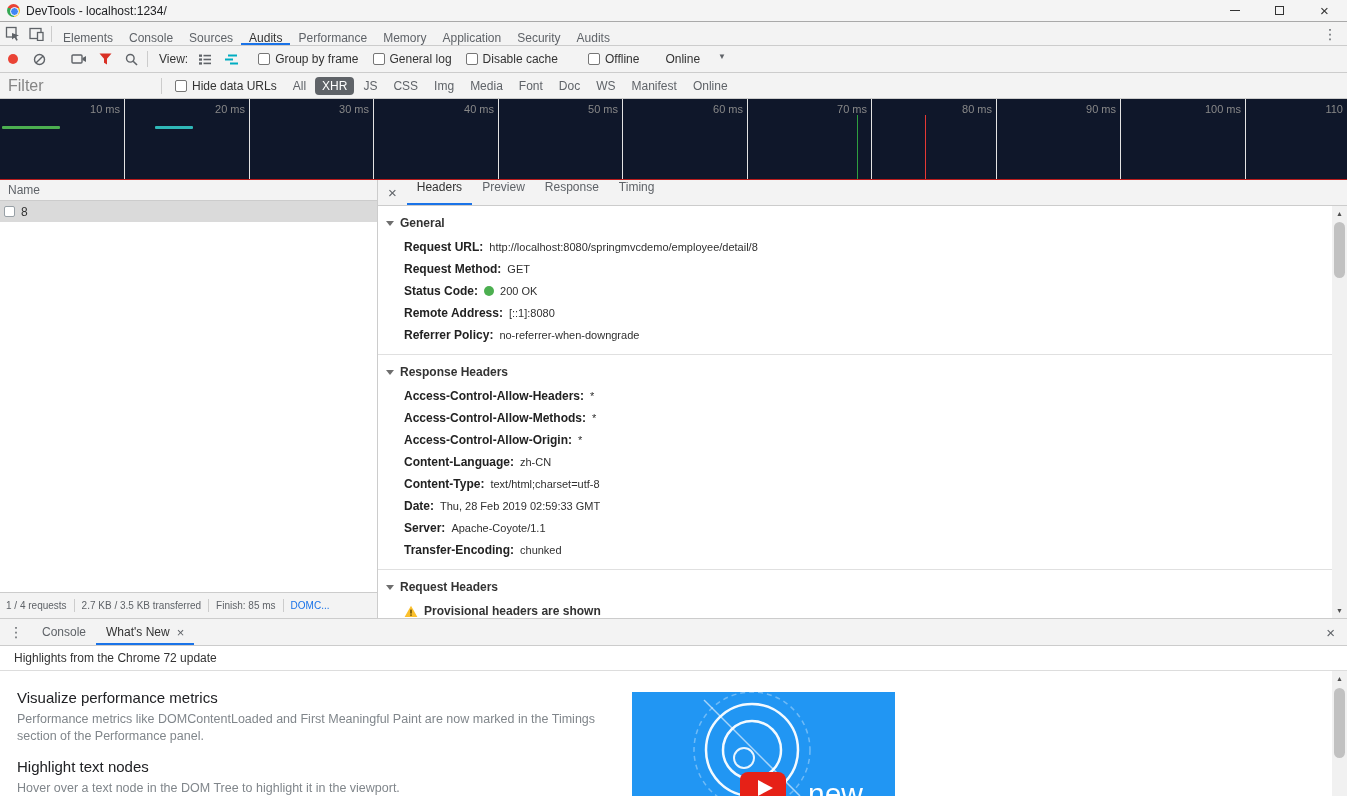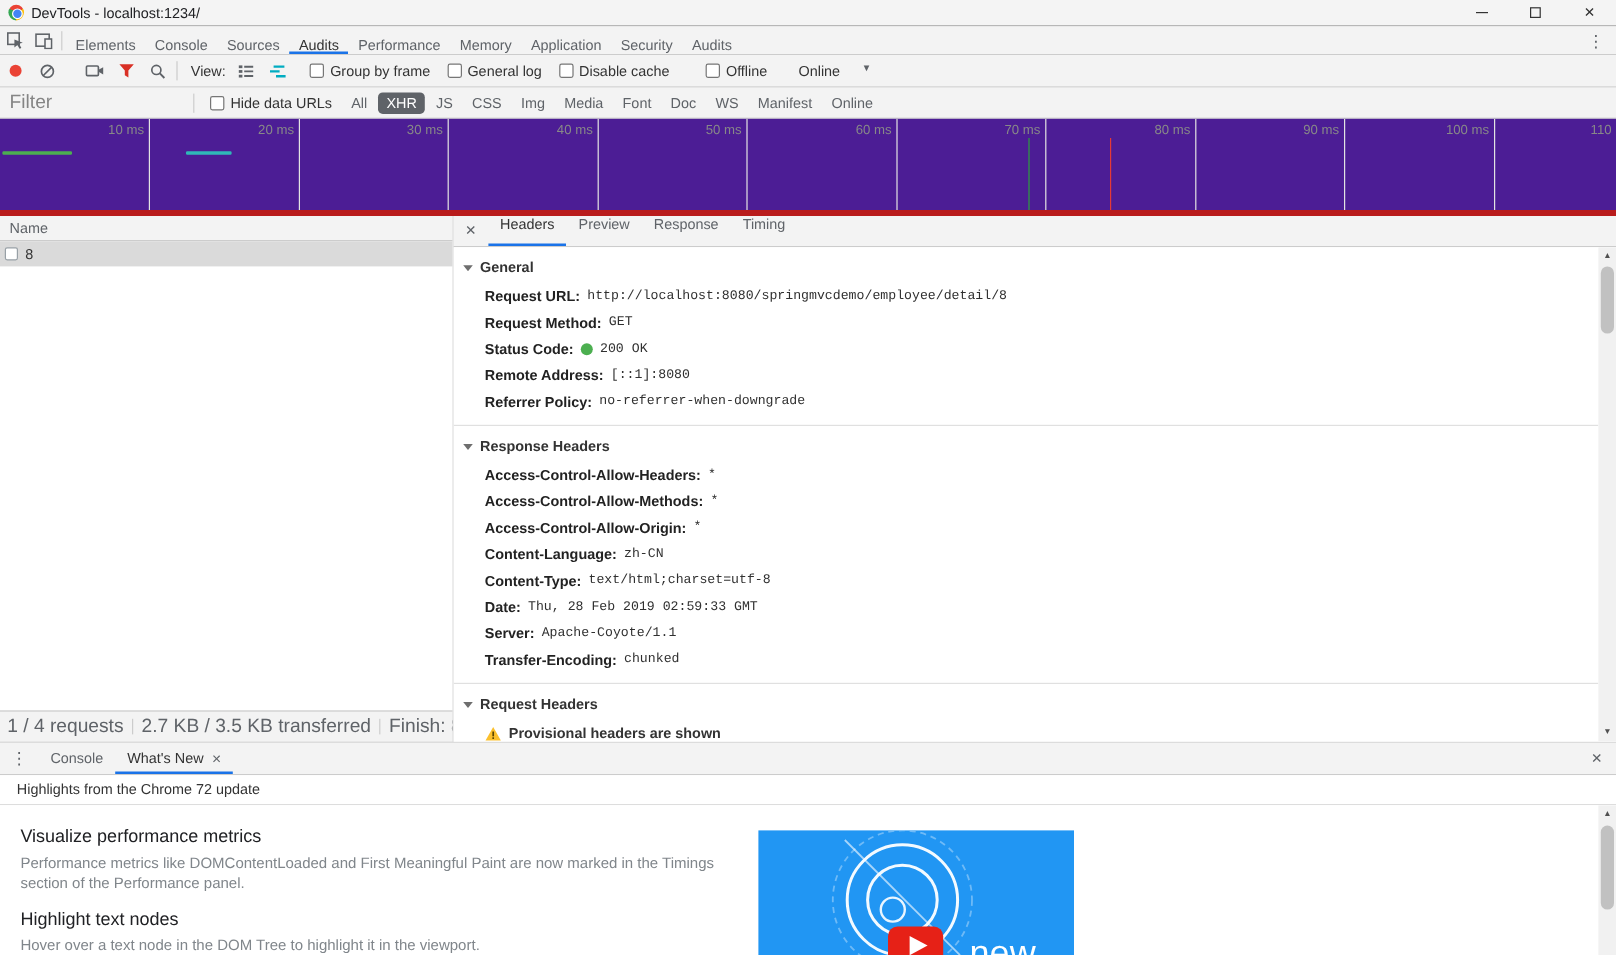--- a/index.html
+++ b/index.html
@@ -44,56 +44,56 @@
   
   .filterrow{height:26px;background:#f3f3f3;border-bottom:1px solid #ccc;
     display:flex;align-items:center;flex:0 0 auto}
   .filter-input{width:150px;border:none;outline:none;background:transparent;
     font-family:"Liberation Sans",sans-serif;font-size:16px;color:#737373;margin-left:8px}
   .filter-input::placeholder{color:#858585}
   .pill{padding:2px 7px;border-radius:4px;color:#5f6368;margin:0 1px;cursor:default}
   .pill.selected{background:#5f6368;color:#fff}
 
   
-  .timeline{height:81px;background:#4c1d95;border-bottom:5px solid #b91c1c;position:relative;flex:0 0 auto;overflow:hidden}
+  .timeline{height:81px;background:#0f172a;border-bottom:1px solid #b91c1c;position:relative;flex:0 0 auto;overflow:hidden}
   .grid{position:absolute;top:0;bottom:0;width:1px;background:#e3e3e3}
   .tick{position:absolute;top:4px;width:60px;text-align:right;font-size:11px;color:#888}
   .ovr-bar{position:absolute;height:3px;border-radius:1px}
   .dcl-line{position:absolute;top:16px;bottom:0;width:1px;background:#2e9e3f}
   .load-line{position:absolute;top:16px;bottom:0;width:1px;background:#e53935}
 
   
   .content{flex:1 1 auto;display:flex;min-height:0}
   .left-pane{width:378px;flex:0 0 auto;border-right:1px solid #ccc;display:flex;flex-direction:column;min-height:0}
   .name-header{height:21px;background:#f3f3f3;border-bottom:1px solid #ccc;
     display:flex;align-items:center;padding-left:8px;color:#5f6368;flex:0 0 auto}
   .req-list{flex:1 1 auto;background:#fff;min-height:0}
   .req-row{height:21px;background:#dadada;display:flex;align-items:center;padding-left:4px}
   .req-ic{width:11px;height:11px;border:1px solid #98a0a6;border-radius:2px;background:#fff;margin-right:6px;flex:0 0 auto}
   .summary{height:26px;background:#f3f3f3;border-top:1px solid #ccc;display:flex;align-items:center;
-    padding:0 6px;font-size:16px;color:#5f6368;white-space:nowrap;overflow:hidden;flex:0 0 auto}
+    padding:0 6px;font-size:10px;color:#5f6368;white-space:nowrap;overflow:hidden;flex:0 0 auto}
   .sum-sep{width:1px;height:13px;background:#ccc;margin:0 7px;flex:0 0 auto}
   .sum-link{color:#1a73e8}
 
   
   .detail{flex:1 1 auto;display:flex;flex-direction:column;min-width:0;min-height:0}
   .detail-tabs{height:26px;background:#f3f3f3;border-bottom:1px solid #ccc;display:flex;align-items:center;flex:0 0 auto}
   .close-x{padding:0 10px;color:#5f6368;font-size:15px;line-height:1}
   .dtab{height:100%;display:flex;padding:0 10px;color:#5f6368}
   .dtab.selected{color:#333;box-shadow:inset 0 -2px 0 #1a73e8}
   .detail-body{flex:1 1 auto;background:#fff;position:relative;overflow:hidden}
   .hdr-scroll{position:absolute;left:0;right:15px;top:0;bottom:0;overflow:hidden}
   .section{border-bottom:1px solid #e0e0e0;padding:4px 0 8px 0}
   .section:last-child{border-bottom:none}
   .sec-head{display:flex;align-items:center;height:26px;padding-left:8px;font-weight:bold;color:#333}
   .tri{width:0;height:0;border-left:4px solid transparent;border-right:4px solid transparent;
     border-top:5px solid #6e6e6e;margin-right:6px}
   .hrow{display:flex;align-items:center;min-height:22px;padding-left:26px}
   .hname{font-weight:bold;color:#222;margin-right:6px;white-space:nowrap}
-  .hval{font-family:Liberation Mono, monospace;font-size:11px;color:#303030;white-space:nowrap}
+  .hval{font-family:Liberation Sans, sans-serif;font-size:11px;color:#303030;white-space:nowrap}
   .status-dot{width:10px;height:10px;border-radius:50%;background:#4caf50;margin-right:6px;flex:0 0 auto}
   .warn-row{display:flex;align-items:center;min-height:22px;padding-left:26px;font-weight:bold;color:#333}
   .warn-row svg{margin-right:6px}
 
   
   .scrollbar{position:absolute;right:0;top:0;bottom:0;width:15px;background:#f1f1f1}
   .sb-btn{height:15px;display:flex;align-items:center;justify-content:center;font-size:7px;color:#505050}
   .sb-btn.bottom{position:absolute;bottom:0;left:0;right:0}
   .sb-thumb{position:absolute;left:2px;right:2px;background:#c1c1c1;border-radius:6px}
 

